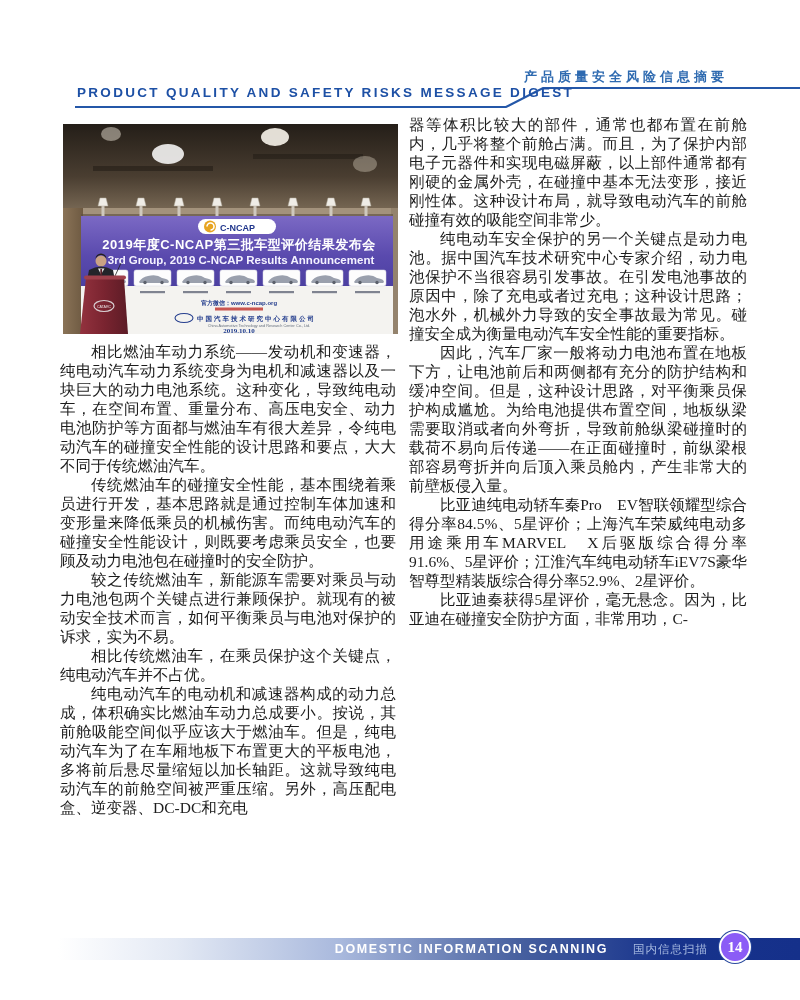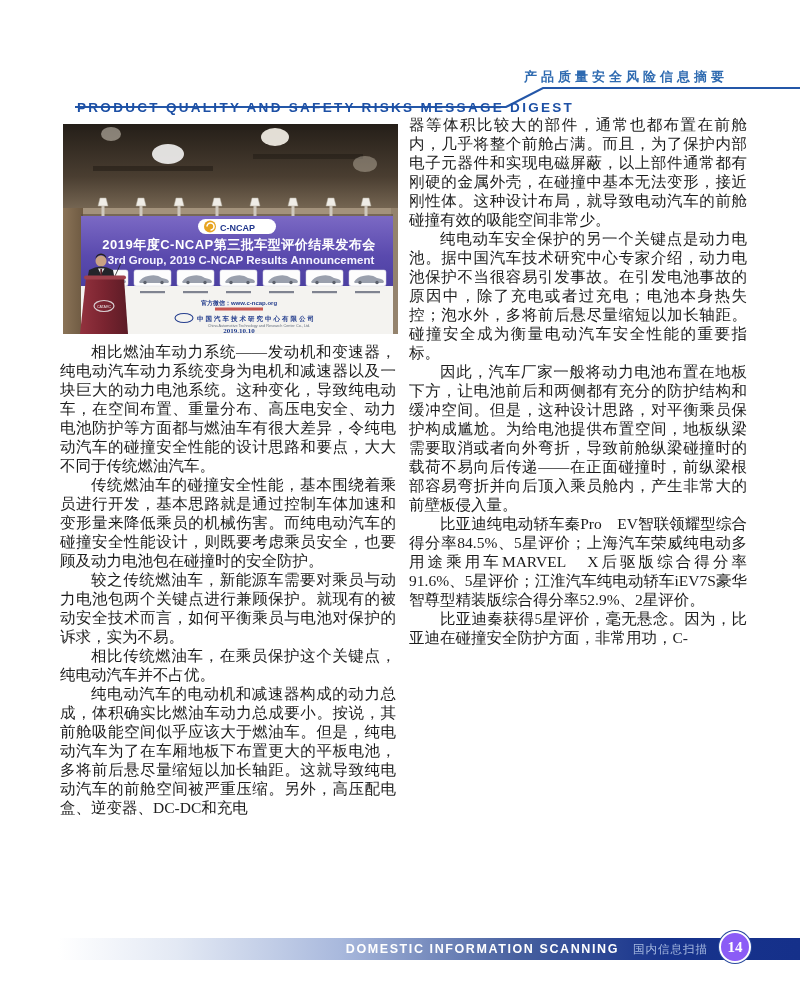--- a/index.html
+++ b/index.html
@@ -9,21 +9,21 @@
     font-family:"Liberation Sans", sans-serif;
   }
 
   
   .hdr-cn {
     position:absolute; top:52px; right:72px;
     color:#2e6ab0; font-size:13px; font-weight:bold; letter-spacing:4px;
     white-space:nowrap;
   }
   .hdr-en {
-    position:absolute; top:84px; left:77px;
+    position:absolute; top:69px; left:77px;
     color:#1d50a5; font-size:13.5px; font-weight:bold; letter-spacing:2.3px;
     white-space:nowrap;
   }
   .hdr-lines { position:absolute; left:0; top:0; width:800px; height:110px; }
 
   
   .photo { position:absolute; left:63px; top:108px; width:335px; height:210px; }
 
   
   .col { position:absolute; }
@@ -35,21 +35,21 @@
     font-size:15.5px; line-height:19px;
     text-align:justify; color:#1c1c1c; text-indent:2em;
   }
   .col p.cont { text-indent:0; }
 
   
   .footer-bar {
     position:absolute; left:58px; top:922px; width:742px; height:22px;
     background:linear-gradient(90deg,#ffffff 0%,#e3e9f4 16%,#a9b9dd 38%,#47609f 62%,#17338c 82%,#15308a 100%);
     display:flex; align-items:center; justify-content:flex-end;
-    box-sizing:border-box; padding-right:92px; gap:14px;
+    box-sizing:border-box; padding-right:92px; gap:25px;
   }
   .footer-en {
     color:#ffffff; font-weight:bold; font-size:12.5px; letter-spacing:1.6px;
     font-family:"Liberation Sans",sans-serif; white-space:nowrap;
   }
   .footer-cn { color:#a9bce2; font-size:11.5px; letter-spacing:1px; white-space:nowrap; }
   .page-circle {
     position:absolute; left:719px; top:915px; width:28px; height:28px;
     border-radius:50%; background:#8b5cf6; border:2px solid #ffffff;
     box-shadow:0 0 0 1px #2a4a9e;
@@ -230,21 +230,21 @@
   <div class="col col-left">
     <p>相比燃油车动力系统——发动机和变速器，纯电动汽车动力系统变身为电机和减速器以及一块巨大的动力电池系统。这种变化，导致纯电动车，在空间布置、重量分布、高压电安全、动力电池防护等方面都与燃油车有很大差异，令纯电动汽车的碰撞安全性能的设计思路和要点，大大不同于传统燃油汽车。</p>
     <p>传统燃油车的碰撞安全性能，基本围绕着乘员进行开发，基本思路就是通过控制车体加速和变形量来降低乘员的机械伤害。而纯电动汽车的碰撞安全性能设计，则既要考虑乘员安全，也要顾及动力电池包在碰撞时的安全防护。</p>
     <p>较之传统燃油车，新能源车需要对乘员与动力电池包两个关键点进行兼顾保护。就现有的被动安全技术而言，如何平衡乘员与电池对保护的诉求，实为不易。</p>
     <p>相比传统燃油车，在乘员保护这个关键点，纯电动汽车并不占优。</p>
     <p>纯电动汽车的电动机和减速器构成的动力总成，体积确实比燃油车动力总成要小。按说，其前舱吸能空间似乎应该大于燃油车。但是，纯电动汽车为了在车厢地板下布置更大的平板电池，多将前后悬尽量缩短以加长轴距。这就导致纯电动汽车的前舱空间被严重压缩。另外，高压配电盒、逆变器、DC-DC和充电</p>
   </div>
 
   <div class="col col-right">
     <p class="cont">器等体积比较大的部件，通常也都布置在前舱内，几乎将整个前舱占满。而且，为了保护内部电子元器件和实现电磁屏蔽，以上部件通常都有刚硬的金属外壳，在碰撞中基本无法变形，接近刚性体。这种设计布局，就导致电动汽车的前舱碰撞有效的吸能空间非常少。</p>
-    <p>纯电动车安全保护的另一个关键点是动力电池。据中国汽车技术研究中心专家介绍，动力电池保护不当很容易引发事故。在引发电池事故的原因中，除了充电或者过充电；电池本身热失控；泡水外，多将前后悬尽量缩短以加长轴距。碰撞安全成为衡量电动汽车安全性能的重要指标。</p>
+    <p>纯电动车安全保护的另一个关键点是动力电池。据中国汽车技术研究中心专家介绍，动力电池保护不当很容易引发事故。在引发电池事故的原因中，除了充电或者过充电；这种设计思路；泡水外，机械外力导致的安全事故最为常见。碰撞安全成为衡量电动汽车安全性能的重要指标。</p>
     <p>因此，汽车厂家一般将动力电池布置在地板下方，让电池前后和两侧都有充分的防护结构和缓冲空间。但是，这种设计思路，对平衡乘员保护构成尴尬。为给电池提供布置空间，地板纵梁需要取消或者向外弯折，导致前舱纵梁碰撞时的载荷不易向后传递——在正面碰撞时，前纵梁根部容易弯折并向后顶入乘员舱内，产生非常大的前壁板侵入量。</p>
     <p>比亚迪纯电动轿车秦Pro　EV智联领耀型综合得分率84.5%、5星评价；上海汽车荣威纯电动多用途乘用车MARVEL　X后驱版综合得分率91.6%、5星评价；江淮汽车纯电动轿车iEV7S豪华智尊型精装版综合得分率52.9%、2星评价。</p>
     <p>比亚迪秦获得5星评价，毫无悬念。因为，比亚迪在碰撞安全防护方面，非常用功，C-</p>
   </div>
 
   <div class="footer-bar">
     <span class="footer-en">DOMESTIC INFORMATION SCANNING</span>
     <span class="footer-cn">国内信息扫描</span>
   </div>
   <div class="page-circle">14</div>

